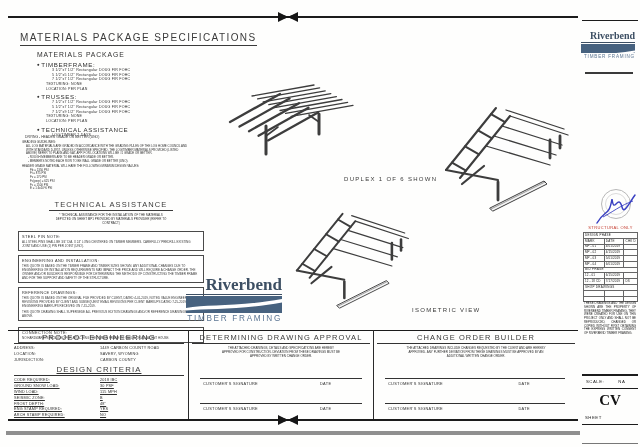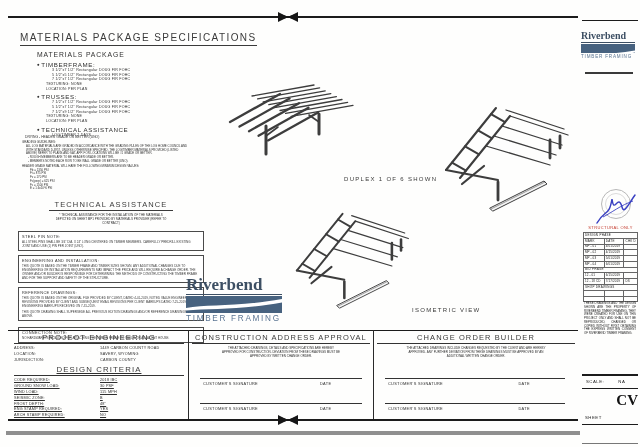--- a/index.html
+++ b/index.html
@@ -30,32 +30,32 @@
   
   .kvrow{display:flex;font-size:3.8px;line-height:1.55;letter-spacing:.2px;}
   .kvrow .k{flex:0 0 86px;}
   .kvrow .v{flex:1;}
   
   .sigrow .line{border-top:0.9px solid #333;margin-bottom:2px;}
   .sigrow .lbls{display:flex;font-size:3.9px;letter-spacing:.3px;padding:0 3px;}
   .sigrow .sl{flex:1.5;}
   .sigrow .sd{flex:0.5;}
   
-  .logo{text-align:left;}
+  .logo{text-align:right;}
   .logo .word{font-family:"Liberation Serif",serif;font-weight:700;color:#3d4f63;line-height:1;}
   .logo .wline{height:1px;background:#3d4f63;margin:1px 0 1px 0;}
   .logo .bar{background:#47627f;position:relative;overflow:hidden;}
   .logo .tag{color:#5a7492;}
   
   table.rev{border-collapse:collapse;width:100%;}
   table.rev td{border:0.6px solid #666;font-size:3px;line-height:1.1;padding:0.6px 1px;height:3.6px;
                color:#222;letter-spacing:.1px;white-space:nowrap;overflow:hidden;}
   table.rev td.hd{letter-spacing:.3px;}
   .stamp-label{font-size:4px;letter-spacing:.4px;color:#c43a2c;text-align:center;}
-  .cv{font-family:"Liberation Serif",serif;font-weight:700;font-size:15px;color:#111;text-align:right;}
+  .cv{font-family:"Liberation Serif",serif;font-weight:700;font-size:15px;color:#111;text-align:center;}
   .small-lab{font-size:4.3px;letter-spacing:.5px;color:#222;}
   .drawlabel{font-size:6px;letter-spacing:1.3px;color:#3a3a3a;}
 </style>
 </head>
 <body>
 
 <div id="sheet">
 
   <div class="rule" style="left:8px;top:16px;width:570px;height:1.8px;"></div>
   <svg class="abs" style="left:277px;top:11px;" width="22" height="12" viewBox="0 0 22 12">
@@ -282,21 +282,21 @@
           <span class="v">YES</span>
         </div>
       <div class="kvrow">
           <span class="k">ARCH STAMP REQUIRED:</span>
           <span class="v">NO</span>
         </div>
     </div>
   </div>
 
   <div class="abs" style="left:192px;top:333px;width:178px;">
-    <div class="sec-h colhead">CONSTRUCTION ADDRESS APPROVAL</div>
+    <div class="sec-h colhead">DETERMINING DRAWING APPROVAL</div>
     <div class="s30" style="width:122px;margin:3px auto 0 auto;text-align:center;">THE ATTACHED DRAWINGS, DETAILS AND SPECIFICATIONS ARE HEREBY APPROVED FOR CONSTRUCTION.  DEVIATION FROM THESE DRAWINGS MUST BE APPROVED BY WRITTEN CHANGE ORDER.</div>
   </div>
   <div class="abs sigrow" style="left:200px;top:378px;width:162px;">
     <div class="line"></div>
     <div class="lbls">
         <span class="sl">CUSTOMER'S SIGNATURE</span>
         <span class="sd">DATE</span>
       </div>
   </div>
   <div class="abs sigrow" style="left:200px;top:403px;width:162px;">

